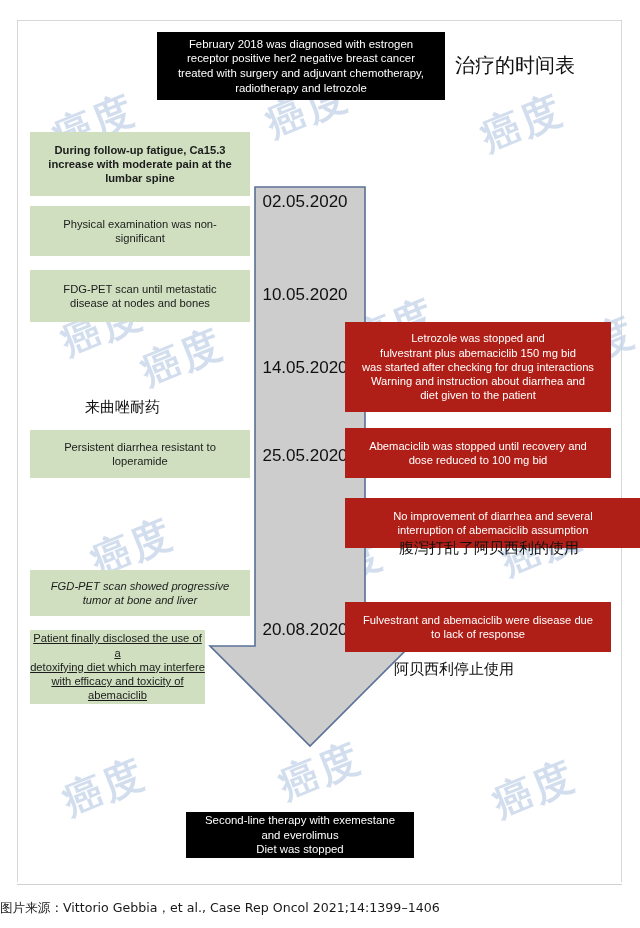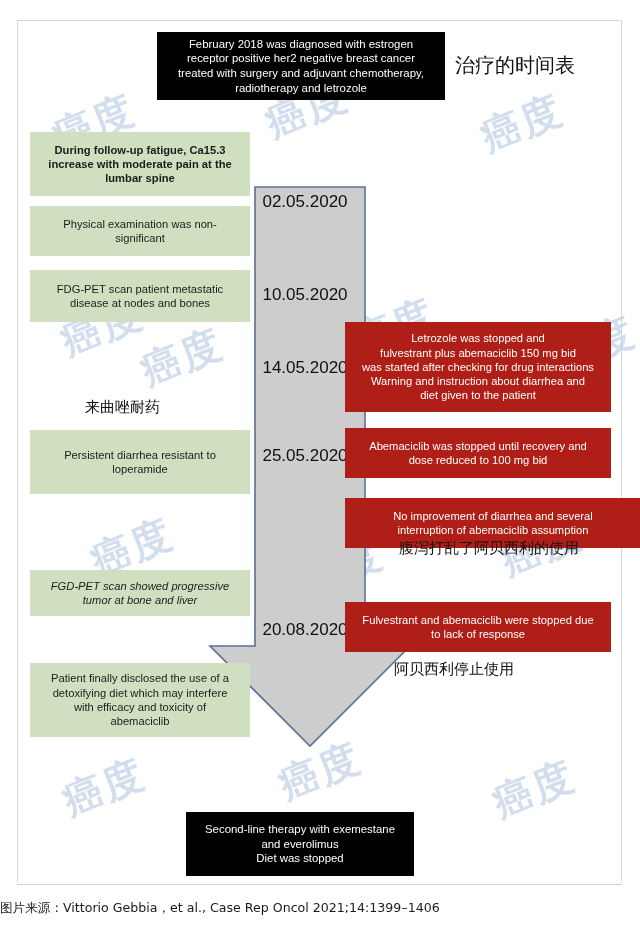--- a/index.html
+++ b/index.html
@@ -165,55 +165,55 @@
 
   <div class="cjk-label" id="diagram-title" style="left:455px; top:52px;">治疗的时间表</div>
 
   <div class="card green" style="left:30px; top:132px; width:220px; height:64px;font-weight:bold;">During follow-up fatigue, Ca15.3
 increase with moderate pain at the
 lumbar spine</div>
 
   <div class="card green" style="left:30px; top:206px; width:220px; height:50px;">Physical examination was non-
 significant</div>
 
-  <div class="card green" style="left:30px; top:270px; width:220px; height:52px;">FDG-PET scan patient metastatic
+  <div class="card green" style="left:30px; top:270px; width:220px; height:52px;">FDG-PET scan until metastatic
 disease at nodes and bones</div>
 
   <div class="cjk-label note-label" style="left:85px; top:398px;">来曲唑耐药</div>
 
-  <div class="card green" style="left:30px; top:430px; width:220px; height:64px;">Persistent diarrhea resistant to
+  <div class="card green" style="left:30px; top:430px; width:220px; height:48px;">Persistent diarrhea resistant to
 loperamide</div>
 
   <div class="card green" style="left:30px; top:570px; width:220px; height:46px;font-style:italic;">FGD-PET scan showed progressive
 tumor at bone and liver</div>
 
-  <div class="card green" style="left:30px; top:663px; width:220px; height:74px;">Patient finally disclosed the use of a
+  <div class="card green" style="left:30px; top:630px; width:175px; height:74px;text-decoration:underline;">Patient finally disclosed the use of a
 detoxifying diet which may interfere
 with efficacy and toxicity of
 abemaciclib</div>
 
   <div class="card red" style="left:345px; top:322px; width:266px; height:90px;">Letrozole was stopped and
 fulvestrant plus abemaciclib 150 mg bid
 was started after checking for drug interactions
 Warning and instruction about diarrhea and
 diet given to the patient</div>
 
   <div class="card red" style="left:345px; top:428px; width:266px; height:50px;">Abemaciclib was stopped until recovery and
 dose reduced to 100 mg bid</div>
 
   <div class="card red" style="left:345px; top:498px; width:296px; height:50px;">No improvement of diarrhea and several
 interruption of abemaciclib assumption</div>
 
   <div class="cjk-label note-label" style="left:367px; top:539px;padding-left:32px;">腹泻打乱了阿贝西利的使用</div>
 
-  <div class="card red" style="left:345px; top:602px; width:266px; height:50px;">Fulvestrant and abemaciclib were stopped due
+  <div class="card red" style="left:345px; top:602px; width:266px; height:50px;">Fulvestrant and abemaciclib were disease due
 to lack of response</div>
 
   <div class="cjk-label note-label" style="left:394px; top:660px;">阿贝西利停止使用</div>
 
-  <div class="card black" style="left:186px; top:812px; width:228px; height:64px;">Second-line therapy with exemestane
+  <div class="card black" style="left:186px; top:812px; width:228px; height:46px;">Second-line therapy with exemestane
 and everolimus
 Diet was stopped</div>
 
   <div id="footer-rule"></div>
   <div id="source-caption">图片来源：Vittorio Gebbia，et al., Case Rep Oncol 2021;14:1399–1406</div>
 
 </div>
 
 </body></html>

